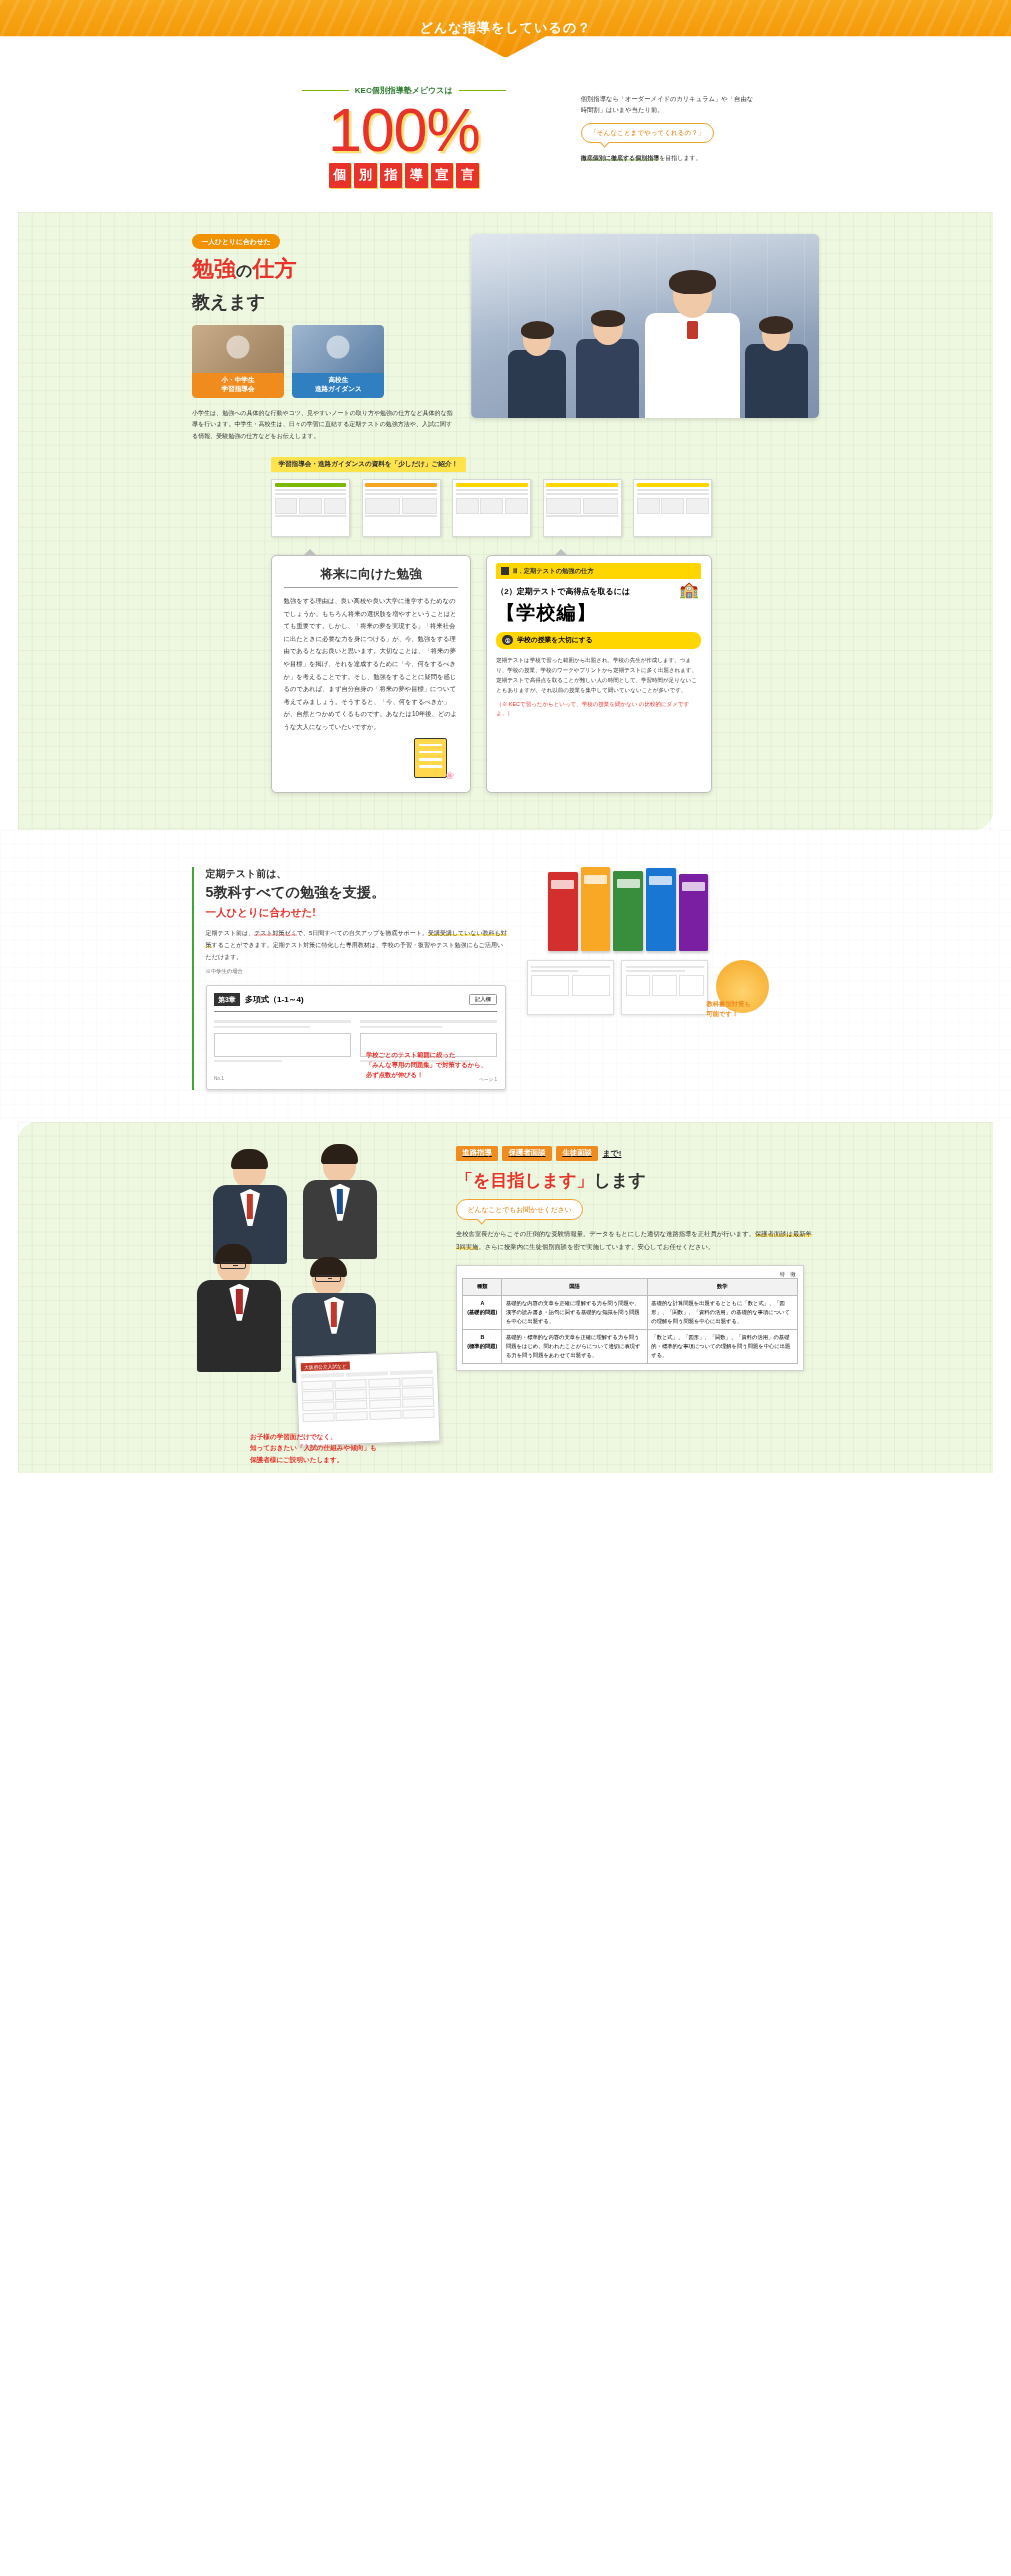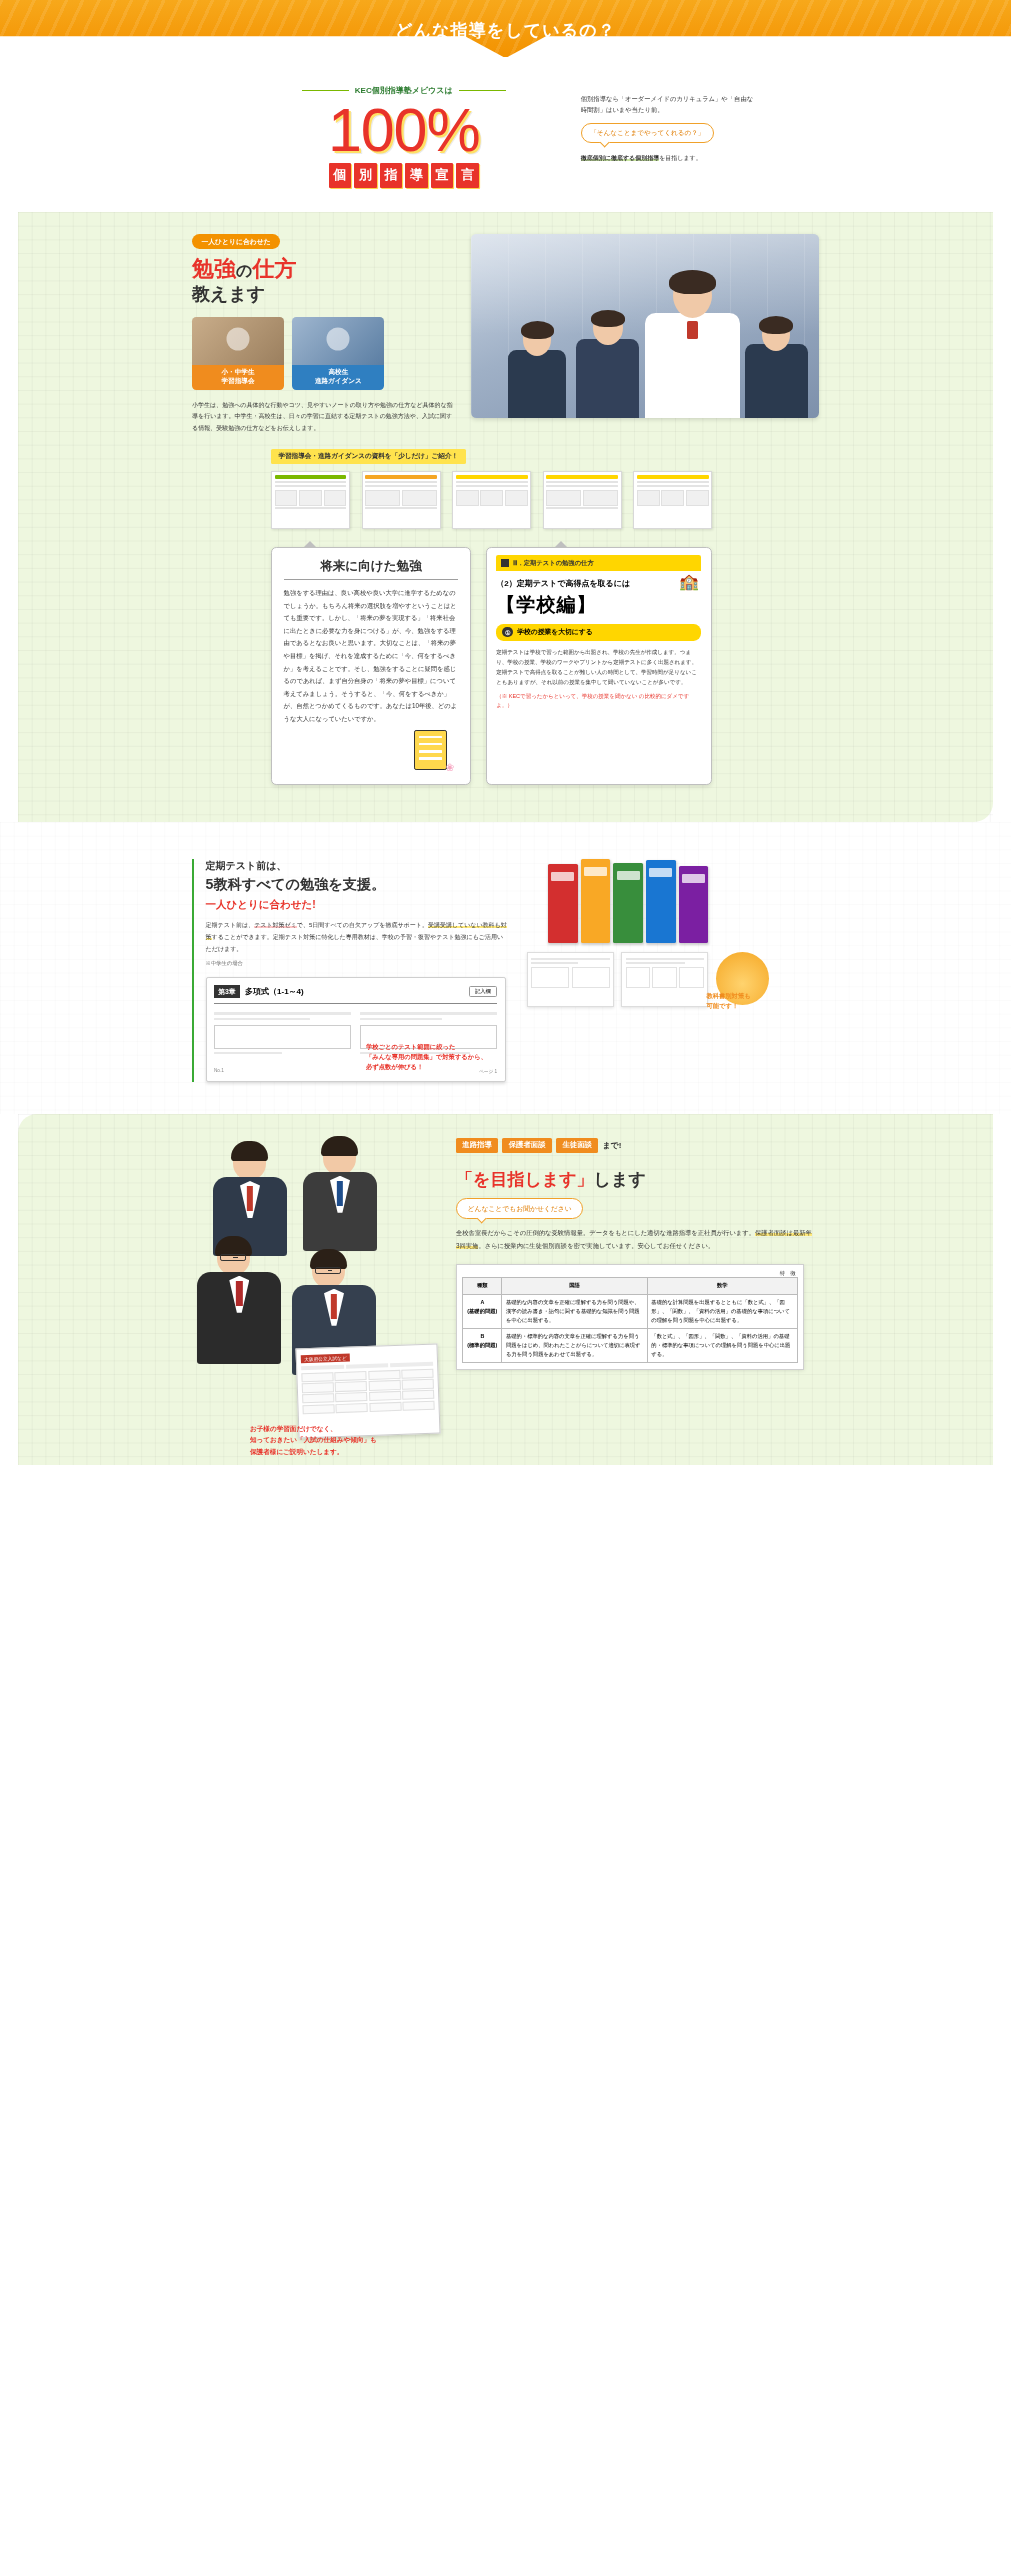--- a/index.html
+++ b/index.html
@@ -17,21 +17,21 @@
     background: linear-gradient(180deg, #f7a81b 0%, #f39200 100%);
     height: 57px;
     position: relative;
     display: flex;
     align-items: flex-start;
     justify-content: center;
     overflow: hidden;
   }
   .top-banner .tb-text {
     color: #fff;
-    font-size: 17px;
+    font-size: 13px;
     font-weight: bold;
     letter-spacing: 1.1px;
     margin-top: 19px;
     position: relative;
     z-index: 3;
   }
   .tb-wedge {
     position: absolute;
     bottom: -1.1px; left: 0; width: 100%; height: 33px;
     background: #fff;
@@ -130,21 +130,21 @@
     display: inline-block;
     background: #f39200; color: #fff;
     font-size: 6.8px; font-weight: bold;
     padding: 2.6px 9.5px; border-radius: 7.4px; margin-bottom: 5.3px;
   }
   .study-h {
     font-size: 22px; font-weight: bold; color: #333; line-height: 1.25;
   }
   .study-h .red { color: #e8332a; }
   .study-h .small { font-size: 16px; }
-  .study-h2 { font-size: 18px; font-weight: bold; color: #333; margin-top: 0;}
+  .study-h2 { font-size: 18px; font-weight: bold; color: #333; margin-top: 8px;}
   .two-cards { display: flex; gap: 8.4px; margin-top: 10.5px; }
   .mini-card { width: 92px; }
   .mini-card .ph {
     width: 92px; height: 48px; border-radius: 4.2px 4.2px 0 0;
     background: linear-gradient(135deg,#c9ad8a,#9b7f5e);
     position: relative; overflow: hidden;
   }
   .mini-card.b .ph { background: linear-gradient(135deg,#9fb6cf,#5b7ea3); }
   .mini-card .ph:after {
     content:""; position:absolute; left:50%; top:46%;
@@ -288,21 +288,21 @@
   .person { position:absolute; }
   .p-head { width: 33px; height: 37px; border-radius: 50% 50% 45% 45%; background:#f2c9a6; position:relative;}
   .p-hair { position:absolute; top:-2.1px; left:-2.1px; width:37px; height:20px; border-radius: 19px 19px 4.2px 4.2px; background:#2b2017;}
   .p-suit { width: 74px; height: 79px; background:#2f3a4a; border-radius: 13.7px 13.7px 3.2px 3.2px; position:relative;}
   .p-shirt { position:absolute; left:50%; top:4.2px; transform:translateX(-50%); width:20px;height:37px;background:#fff; clip-path: polygon(50% 0,100% 12%,62% 100%,38% 100%,0 12%);}
   .p-tie { position:absolute; left:50%; top:9.5px; transform:translateX(-50%); width:6.3px;height:25px; background:#c0392b;}
   .glasses { position:absolute; top:16px; left:3.2px; width:26px; height:7.4px; border:1.1px solid #333; border-radius:2.1px;}
   .glasses:after{ content:""; position:absolute; left:12px; top:2.1px; width:4.2px;height:1.1px;background:#333;}
 
   .staff-right { width: 358px; }
-  .badge-row { display:flex; align-items:center; gap:4.2px; margin-bottom: 15px;}
+  .badge-row { display:flex; align-items:center; gap:4.2px; margin-bottom: 8px; text-decoration: underline;}
   .badge {
     background:#f08c1e; color:#fff; font-size:7.4px; font-weight:bold;
     padding:2.6px 6.3px; border-radius:1.6px;
   }
   .badge-row .made { font-size:8px; font-weight:bold; color:#333;}
   .staff-h { font-size:17px; font-weight:bold; color:#e8332a;}
   .staff-h .blk { color:#333; }
   .staff-bubble {
     margin-top:7.4px; display:inline-block; border:0.5px solid #f0a12a; background:#fff;
     color:#e07c00; font-size:6.8px; padding:4.2px 10.5px; border-radius:10.5px; position:relative;

